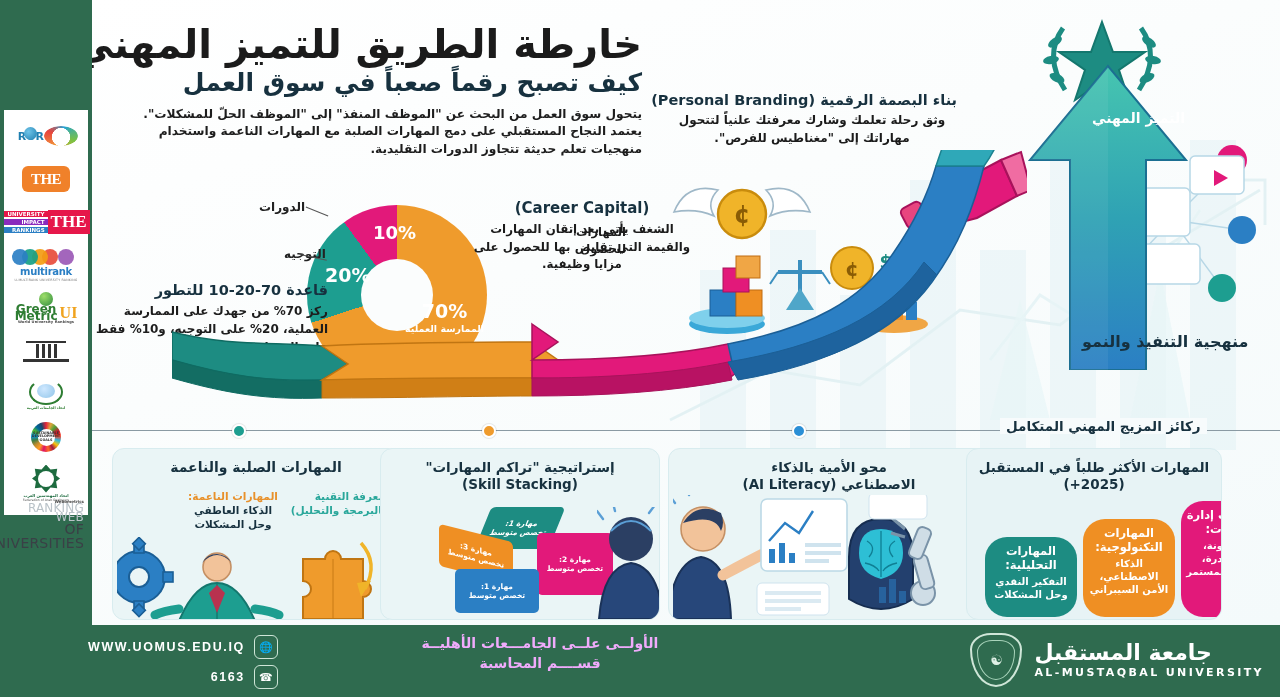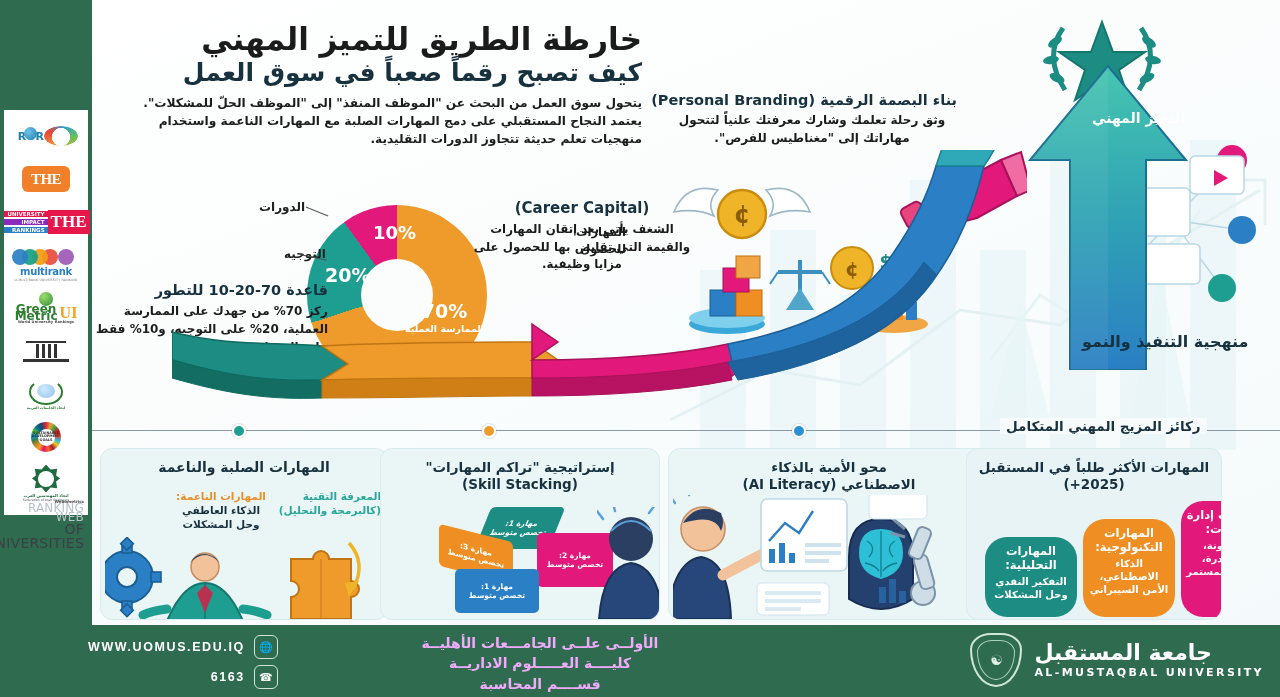--- a/index.html
+++ b/index.html
@@ -116,21 +116,21 @@
     width: 1188px; height: 625px;
     background: linear-gradient(160deg,#ffffff 0%,#fbfdfd 40%,#f4fafb 100%);
     overflow: hidden;
   }
 
   
   .backdrop-bars { position:absolute; right:0; top:120px; width:620px; height:330px; opacity:.5;}
 
   
   #title-block{position:absolute;right:auto;left:0;top:22px;width:540px;text-align:right;direction:rtl;padding-right:0;}
-  #h1{font-size:31px;font-weight:900;color:#1b1b1b;line-height:1.12;letter-spacing:-0.5px;white-space:nowrap;margin-right:-10px;}
+  #h1{font-size:40px;font-weight:900;color:#1b1b1b;line-height:1.12;letter-spacing:-0.5px;white-space:nowrap;margin-right:-10px;}
   #h2{font-size:25px;font-weight:900;color:#17313f;line-height:1.15;margin-top:2px;white-space:nowrap;margin-right:-10px;}
   #lede{font-size:12.2px;font-weight:bold;color:#1d1d1d;line-height:1.45;margin-top:8px;width:520px;margin-right:-10px;}
 
   
   #donut-wrap{position:absolute;left:215px;top:205px;width:180px;height:180px;}
   #donut{
     width:180px;height:180px;border-radius:50%;
     background:conic-gradient(
       from 0deg,
       var(--c70) 0deg 252deg,
@@ -185,21 +185,21 @@
   #lbl-pillars{position:absolute;left:908px;top:418px;font-size:13.5px;font-weight:900;
     color:#17313f;direction:rtl;background:#f7fbfc;padding:0 6px;}
 
   
   .tl-dot{position:absolute;width:14px;height:14px;border-radius:50%;border:2px solid #fff;
     box-shadow:0 0 0 1px rgba(0,0,0,.08);}
 
   
   .panel{position:absolute;top:448px;height:172px;border-radius:12px;
     background:#eaf5f6;border:1px solid #d8ecef;overflow:hidden;}
-  #p1{left:8px;width:288px;}
+  #p1{left:20px;width:288px;}
   #p2{left:288px;width:280px;}
   #p3{left:576px;width:322px;}
   #p4{left:874px;width:256px;background:#e7f3f5;}
   .p-title{text-align:center;direction:rtl;font-weight:900;color:#17313f;padding-top:10px;line-height:1.25;}
   #p1 .p-title{font-size:14px;}
   #p2 .p-title{font-size:13.5px;}
   #p3 .p-title{font-size:13.5px;}
   #p4 .p-title{font-size:13.5px;}
 
   
@@ -572,21 +572,21 @@
 
         <path d="M244 6 Q262 26 248 52" stroke="#f0b429" stroke-width="3.5" fill="none"></path>
         <polygon points="244,60 254,44 240,46" fill="#f0b429"></polygon>
       </svg>
     </div>
 
     <div class="panel" id="p2">
       <div class="p-title">إستراتيجية "تراكم المهارات"<br>(Skill Stacking)</div>
       <div class="cube">
         <div class="cubepiece" style="left:50px;top:0;width:74px;height:42px;background:#1d8c82;transform:skewX(-22deg);">مهارة 1:<br>تخصص متوسط</div>
-        <div class="cubepiece" style="left:104px;top:26px;width:76px;height:54px;background:#e2197a;">مهارة 2:<br>تخصص متوسط</div>
+        <div class="cubepiece" style="left:104px;top:26px;width:76px;height:62px;background:#e2197a;">مهارة 2:<br>تخصص متوسط</div>
         <div class="cubepiece" style="left:6px;top:26px;width:74px;height:42px;background:#ef8f23;transform:skewY(14deg);">مهارة 3:<br>تخصص متوسط</div>
         <div class="cubepiece" style="left:22px;top:62px;width:84px;height:44px;background:#2b7fc4;">مهارة 1:<br>تخصص متوسط</div>
       </div>
       <svg style="position:absolute;left:216px;top:58px;width:68px;height:112px;" viewBox="0 0 68 112">
         <path d="M2 112 Q6 60 34 56 Q62 60 66 112 Z" fill="#27477a" stroke="#1a3258" stroke-width="2"></path>
         <circle cx="34" cy="32" r="22" fill="#2b3f63"></circle>
         <path d="M14 24 Q34 4 54 24" fill="none" stroke="#5b9fd6" stroke-width="2"></path>
         <g stroke="#5b9fd6" stroke-width="2.4" stroke-linecap="round">
           <path d="M6 12 L0 4"></path>
             <path d="M18 4 L16 -4"></path>
@@ -685,21 +685,20 @@
         <div class="f-txt">WWW.UOMUS.EDU.IQ</div>
       </div>
       <div class="f-row">
         <div class="f-ico">☎</div>
         <div class="f-txt">6163</div>
       </div>
     </div>
 
     <div id="f-center">
       <div>الأولــى علــى الجامـــعات الأهليــة</div>
-      <div>كليــــة العـــــلوم الاداريــة</div>
       <div>قســــم المحاسبة</div>
     </div>
 
     <div id="f-brand">
       <div id="f-brand-txt">
         <div id="f-ar">جامعة المستقبل</div>
         <div id="f-en">AL-MUSTAQBAL UNIVERSITY</div>
       </div>
       <div id="f-shield">
         <div id="f-shield-in">☯</div>

